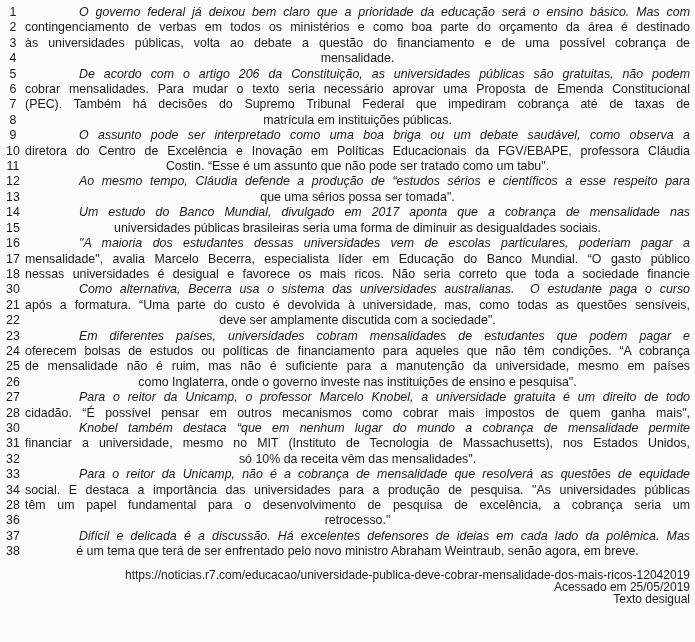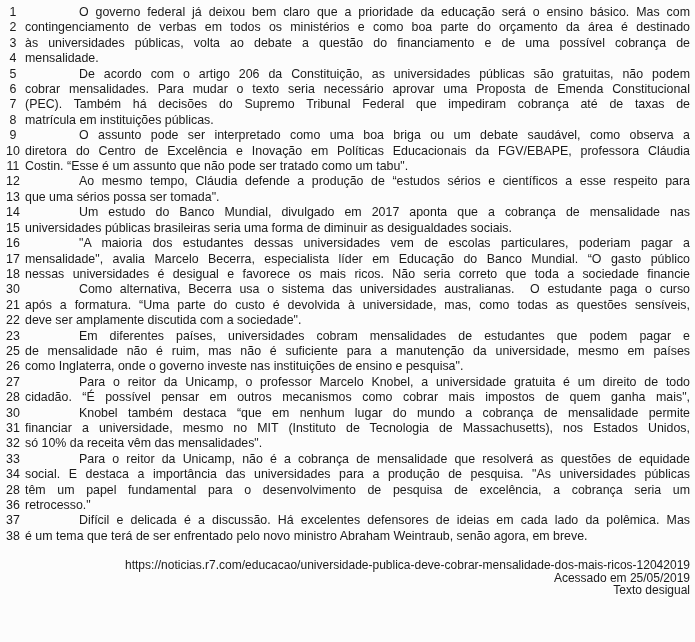--- a/index.html
+++ b/index.html
@@ -30,31 +30,32 @@
   .num {
     flex: 0 0 24px;
     width: 24px;
     text-align: center;
     color: #1a1a1a;
   }
   .txt {
     flex: 1;
     min-width: 0;
     white-space: pre-wrap;
-    text-align: left;
+    text-align: center;
   }
   .txt.just {
     text-align: justify;
     text-align-last: justify;
   }
   .txt.indent {
     text-indent: 54px;
+    font-style: italic;
   }
   .footer {
-    margin-top: 15px;
+    margin-top: 9px;
     text-align: right;
     font-size: 12px;
     line-height: 12.4px;
     padding-left: 42px;
   }
   .footer div {
     white-space: nowrap;
   }
 </style>
 </head>
@@ -142,20 +143,24 @@
         <span class="num">21</span>
         <span class="txt just">após a formatura. “Uma parte do custo é devolvida à universidade, mas, como todas as questões sensíveis,</span>
       </div>
       <div class="line">
         <span class="num">22</span>
         <span class="txt">deve ser amplamente discutida com a sociedade".</span>
       </div>
       <div class="line">
         <span class="num">23</span>
         <span class="txt indent just">Em diferentes países, universidades cobram mensalidades de estudantes que podem pagar e</span>
+      </div>
+      <div class="line">
+        <span class="num">24</span>
+        <span class="txt just">oferecem bolsas de estudos ou políticas de financiamento para aqueles que não têm condições. “A cobrança</span>
       </div>
       <div class="line">
         <span class="num">25</span>
         <span class="txt just">de mensalidade não é ruim, mas não é suficiente para a manutenção da universidade, mesmo em países</span>
       </div>
       <div class="line">
         <span class="num">26</span>
         <span class="txt">como Inglaterra, onde o governo investe nas instituições de ensino e pesquisa".</span>
       </div>
       <div class="line">

